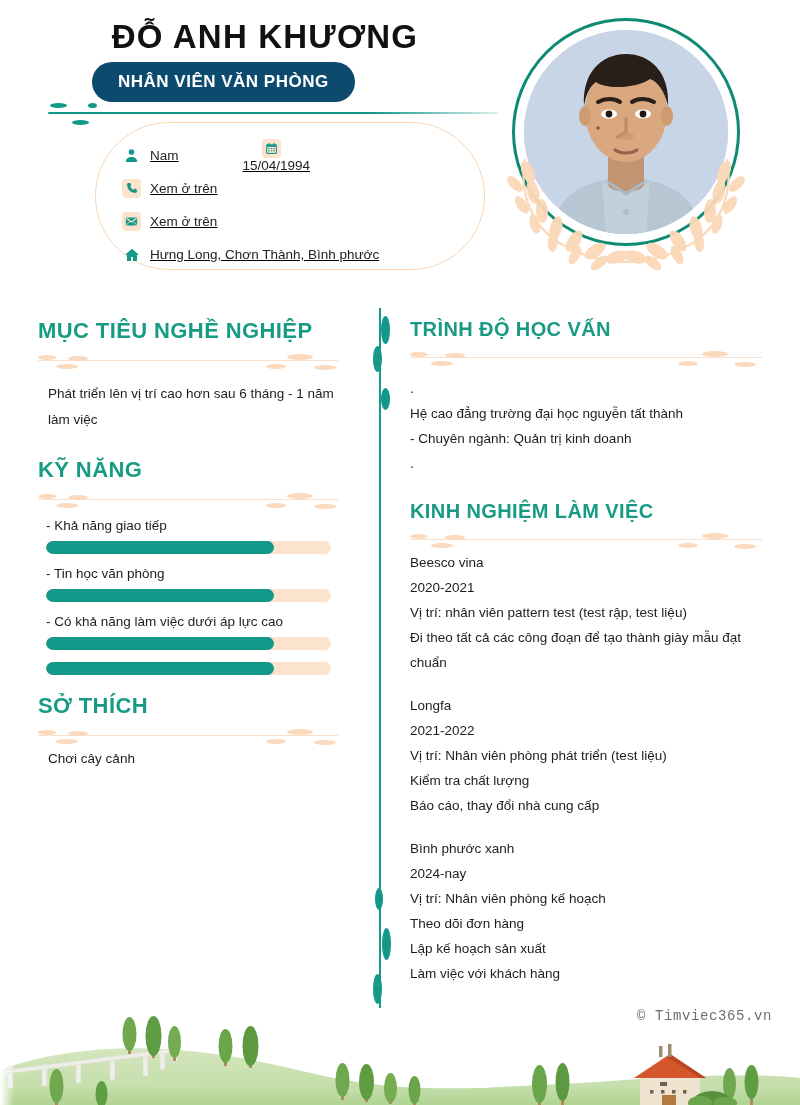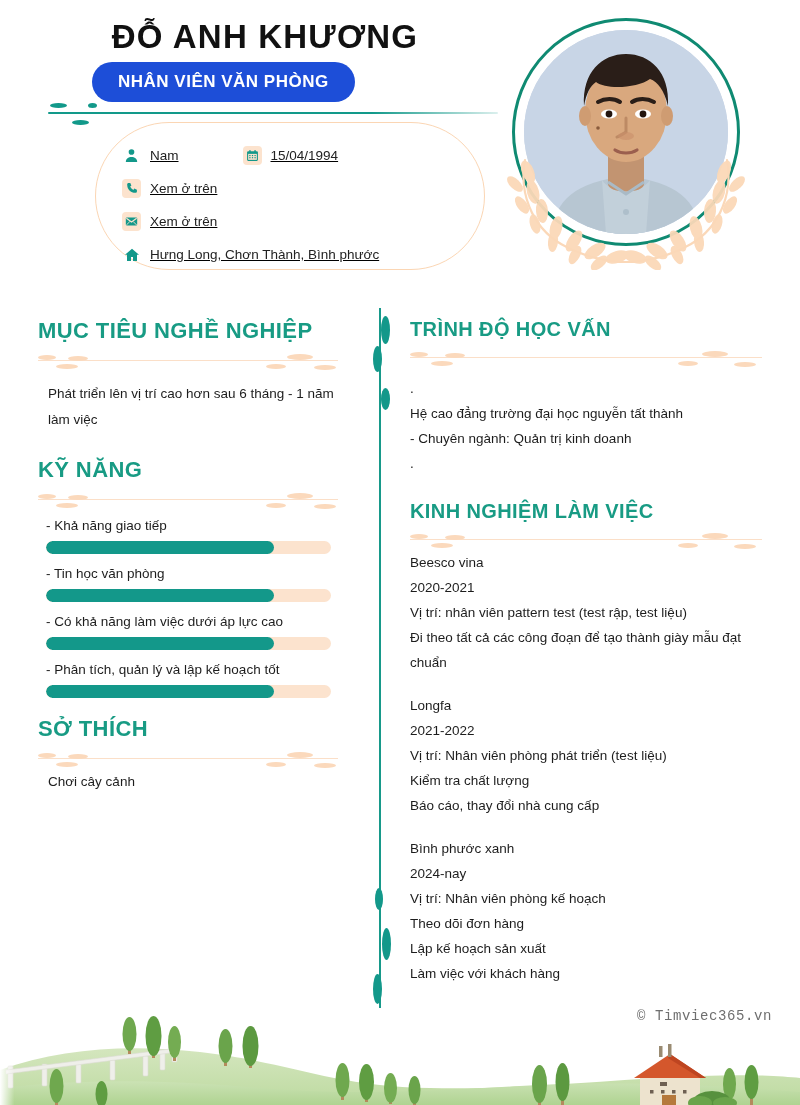--- a/index.html
+++ b/index.html
@@ -18,21 +18,21 @@
     position: absolute; left: 55px; top: 18px; width: 420px;
     text-align: center;
     font-size: 33px; font-weight: bold; letter-spacing: 1.2px;
     color: #111111;
     font-family: "Liberation Sans", sans-serif;
     white-space: nowrap;
   }
   .job-pill {
     position: absolute; left: 92px; top: 62px;
     height: 40px; padding: 0 26px;
-    background: #1d4ed8;
+    background: #0c4a6e;
     border-radius: 22px;
     display: flex; align-items: center; justify-content: center;
     color: #ffffff; font-size: 17px; font-weight: bold; letter-spacing: .5px;
     white-space: nowrap;
   }
 
   
   .teal-rule {
     position: absolute; left: 48px; top: 112px; width: 450px; height: 2px;
     background: linear-gradient(to right, #12998A 0%, #12998A 72%, rgba(18,153,138,.15) 100%);
@@ -53,21 +53,21 @@
   }
   .contact-row { display: flex; align-items: center; height: 33px; padding-left: 26px; text-decoration: underline; }
   .ci {
     width: 19px; height: 19px; margin-right: 9px;
     display: inline-flex; align-items: center; justify-content: center;
     flex: 0 0 auto;
   }
   .ci svg { display: block; }
   .ci-bg { background: #FCE3CE; border-radius: 4px; }
   .contact-text { font-size: 13.5px; color: #222; white-space: nowrap; }
-  .contact-col2 { margin-left: 64px; display: flex; align-items: center; }
+  .contact-col2 { margin-left: 64px; display: flex; align-items: center; flex-direction: column; }
 
   
   .photo-wrap { position: absolute; left: 512px; top: 18px; width: 228px; height: 228px; }
   .photo-ring {
     position: absolute; inset: 0;
     border: 3.5px solid #0F8A72; border-radius: 50%;
   }
   .photo-inner {
     position: absolute; left: 12px; top: 12px; width: 204px; height: 204px;
     border-radius: 50%; overflow: hidden;
@@ -355,21 +355,20 @@
         </div>
 
         <div class="skill">
           <div class="skill-label">- Có khả năng làm việc dưới áp lực cao</div>
           <div class="bar-track">
             <div class="bar-fill" style="width: 80%;"></div>
           </div>
         </div>
 
         <div class="skill">
-          <div class="skill-label">- Phân tích, quản lý và lập kế hoạch tốt</div>
           <div class="bar-track">
             <div class="bar-fill" style="width: 80%;"></div>
           </div>
         </div>
 
       </div>
     </section>
 
     <section class="sec-block tight">
       <div class="sec-title">SỞ THÍCH</div>

